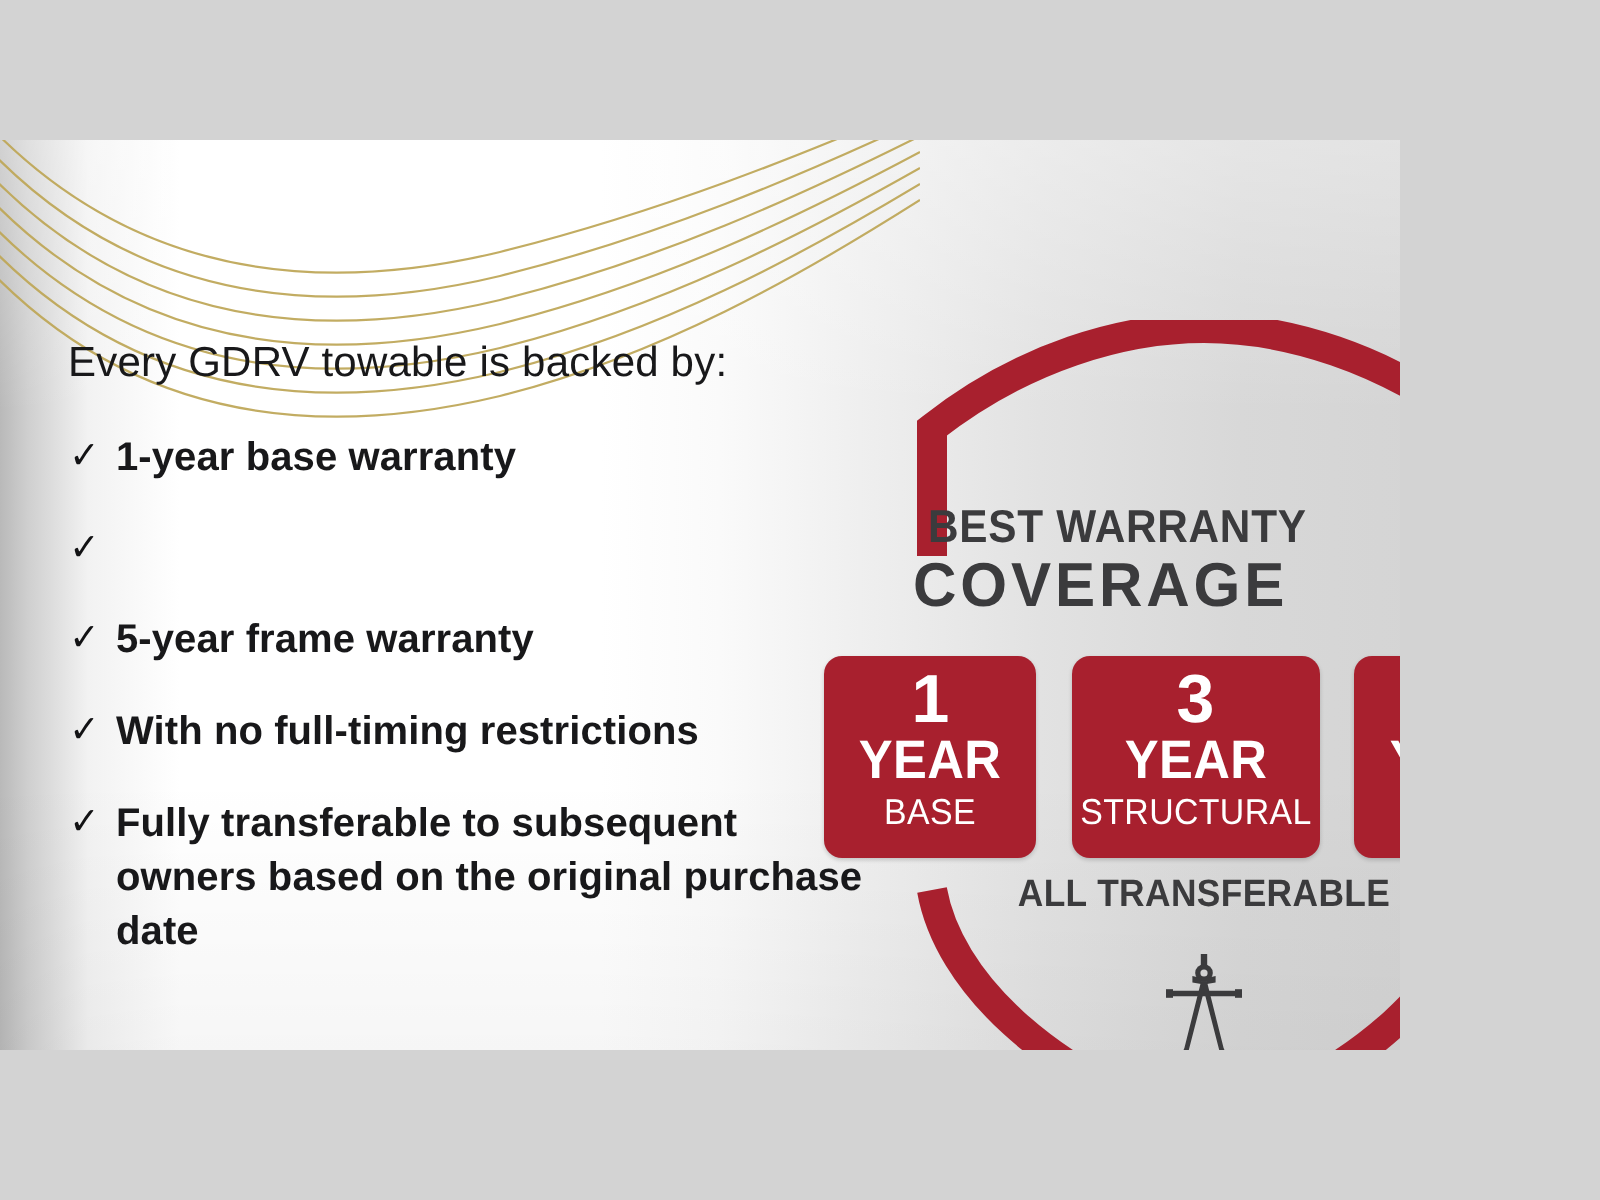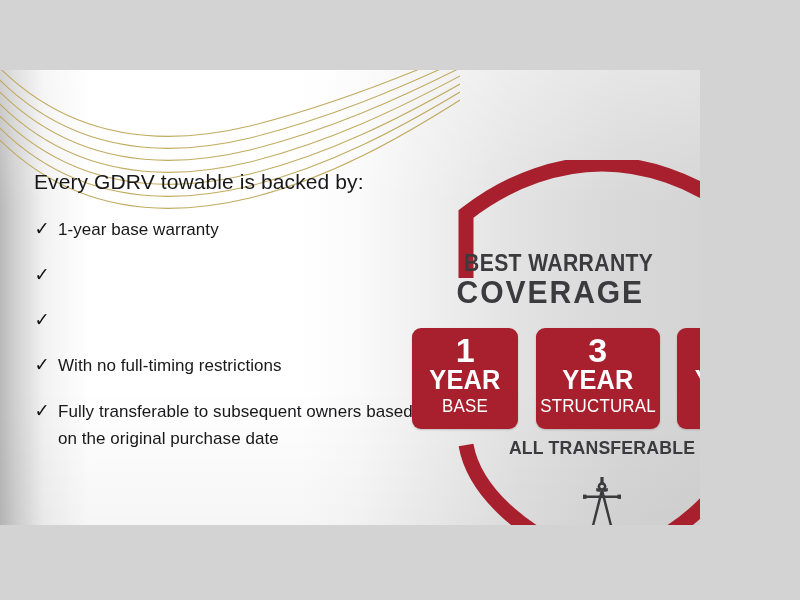--- a/index.html
+++ b/index.html
@@ -85,25 +85,25 @@
   .check {
     flex: 0 0 auto;
     width: 24px;
     font-size: 19px;
     line-height: 26px;
     color: #121214;
     font-weight: 400;
     transform: scaleX(0.95);
   }
   .btext {
-    font-size: 17px;
+    font-size: 20px;
     line-height: 27px;
     color: #18181a;
     letter-spacing: .05px;
-    font-weight: 400;
+    font-weight: 700;
   }
 
   
   #badge {
     position: absolute;
     left: 452px;
     top: 90px;
     width: 300px;
     height: 420px;
   }
@@ -231,20 +231,21 @@
 
       <div class="bullet">
         <span class="check">✓</span>
         <span class="btext">1-year base warranty</span>
       </div>
       <div class="bullet">
         <span class="check">✓</span>
       </div>
       <div class="bullet">
         <span class="check">✓</span>
+        <span class="btext">5-year frame warranty</span>
       </div>
       <div class="bullet">
         <span class="check">✓</span>
         <span class="btext">With no full-timing restrictions</span>
       </div>
       <div class="bullet">
         <span class="check">✓</span>
         <span class="btext">Fully transferable to subsequent owners based on the original purchase date</span>
       </div>
     </div>

